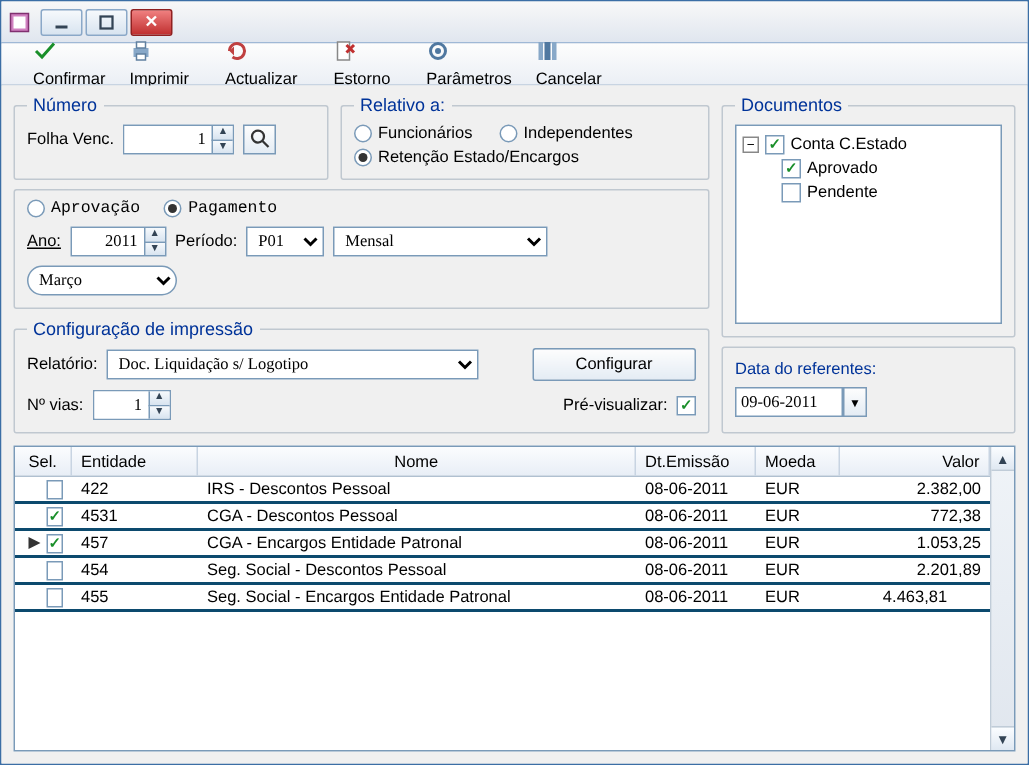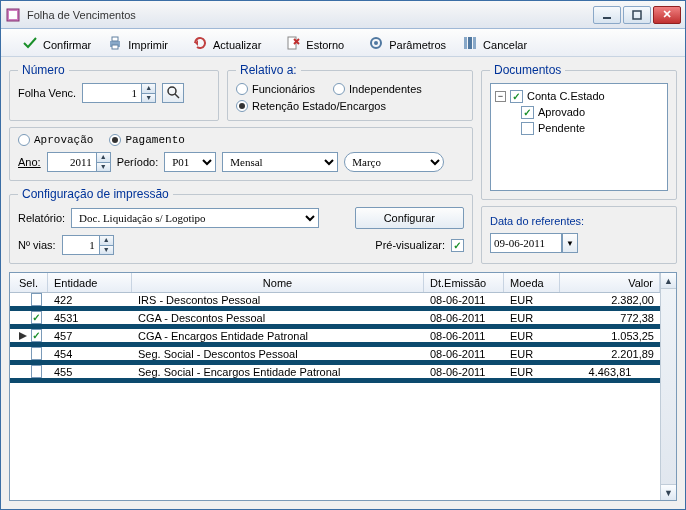--- a/index.html
+++ b/index.html
@@ -53,24 +53,25 @@
   height: 28px;
   background: linear-gradient(#fdfdfd,#ebeff5);
   border-bottom: 1px solid #c8d4e2;
   display: flex;
   align-items: center;
   padding: 0 6px;
   gap: 2px;
 }
 .tb-sep { width: 6px; }
 .tb-btn {
-  display: flex; align-items: flex-end; gap: 5px;
+  display: flex; align-items: flex-start; gap: 5px;
   padding: 2px 6px;
   border: 1px solid transparent;
   border-radius: 2px;
+  flex-direction: column;
 }
 .tb-icon { width: 16px; height: 16px; display: inline-flex; align-items:center; justify-content:center; }
 .content {
   flex: 1;
   padding: 4px 8px 8px 8px;
   display: flex;
   flex-direction: column;
   background: #f0f0f0;
   gap: 2px;
 }
@@ -130,21 +131,21 @@
 .tree .children{margin-left:26px;}
 .button {
   border:1px solid #7a9ab8;background:linear-gradient(#fdfdfd,#e4ecf4);
   height:22px;padding:0 28px;display:inline-flex;align-items:center;border-radius:2px;
 }
 .grid-wrap { flex:1; display:flex; border:1px solid #7a9ab8; background:#fff; margin-top:4px;}
 .grid { flex:1; display:flex; flex-direction:column; }
 .grid-header { display:flex; background:linear-gradient(#fbfcfe,#e8eef6); border-bottom:1px solid #b0c0d0; height:20px; }
 .grid-header .col { border-right:1px solid #c8d4e2; padding:2px 6px; color:#000; display:flex;align-items:center; }
 .grid-body { flex:1; overflow:auto; }
-.grid-row { display:flex; height:18px; align-items:center; border-bottom:5px solid #0c4a6e;}
+.grid-row { display:flex; height:18px; align-items:center; border-bottom:2px solid #0c4a6e;}
 .grid-row .cell { padding:1px 6px; overflow:hidden; white-space:nowrap; }
 .col-sel{width:38px;text-align:center;justify-content:center;}
 .col-ent{width:84px;}
 .col-nome{flex:1;}
 .col-dt{width:80px;}
 .col-moeda{width:56px;}
 .col-valor{width:100px;text-align:right;justify-content:flex-end;}
 .rowmarker{width:16px;display:inline-flex;align-items:center;justify-content:center;}
 .vscroll{width:16px;background:linear-gradient(#f0f4f8,#e0e6ee);border-left:1px solid #c0ccd8;display:flex;flex-direction:column;}
 .vscroll .arrow{height:16px;display:flex;align-items:center;justify-content:center;font-size:9px;color:#345;background:linear-gradient(#fbfdff,#dfe8f2);border-bottom:1px solid #c0ccd8;}
@@ -156,21 +157,20 @@
 <body>
 
 <div class="window">
   <div class="titlebar">
     <span class="app-icon">
       <svg width="16" height="16">
           <rect x="2" y="2" width="12" height="12" fill="#d080c0" stroke="#803070"></rect>
           <rect x="4" y="4" width="8" height="8" fill="#fff"></rect>
         </svg>
     </span>
-    <span class="title">Folha de Vencimentos</span>
     <div class="winbtns">
       <div class="winbtn">
           <svg width="10" height="10">
             <line x1="1" y1="8" x2="9" y2="8" stroke="#345" stroke-width="2"></line>
           </svg>
         </div>
       <div class="winbtn">
           <svg width="10" height="10">
             <rect x="1" y="1" width="8" height="8" fill="none" stroke="#345" stroke-width="1.5"></rect>
           </svg>
@@ -302,21 +302,21 @@
             <label class="fld underlined">Ano:</label>
             <span class="spinner">
               <input type="text" style="width: 36px; margin-left: 12px;" value="2011">
               <span class="spins">
                   <div>▲</div>
                   <div>▼</div>
                 </span>
             </span>
             <label class="fld">Período:</label>
             <select style="width:52px;"><option>P01</option></select>
-            <select style="width:116px;"><option>Mensal</option></select>
+            <select style="width:143px;"><option>Mensal</option></select>
             <select style="width:100px;border-radius:10px;"><option>Março</option></select>
           </div>
         </fieldset>
 
         <fieldset>
           <legend>Configuração de impressão</legend>
           <div class="inline" style="margin-bottom:6px;">
             <label class="fld">Relatório:</label>
             <select style="flex:1;min-width:240px;"><option>Doc. Liquidação s/ Logotipo</option></select>
             <span style="flex:0.1"></span>

